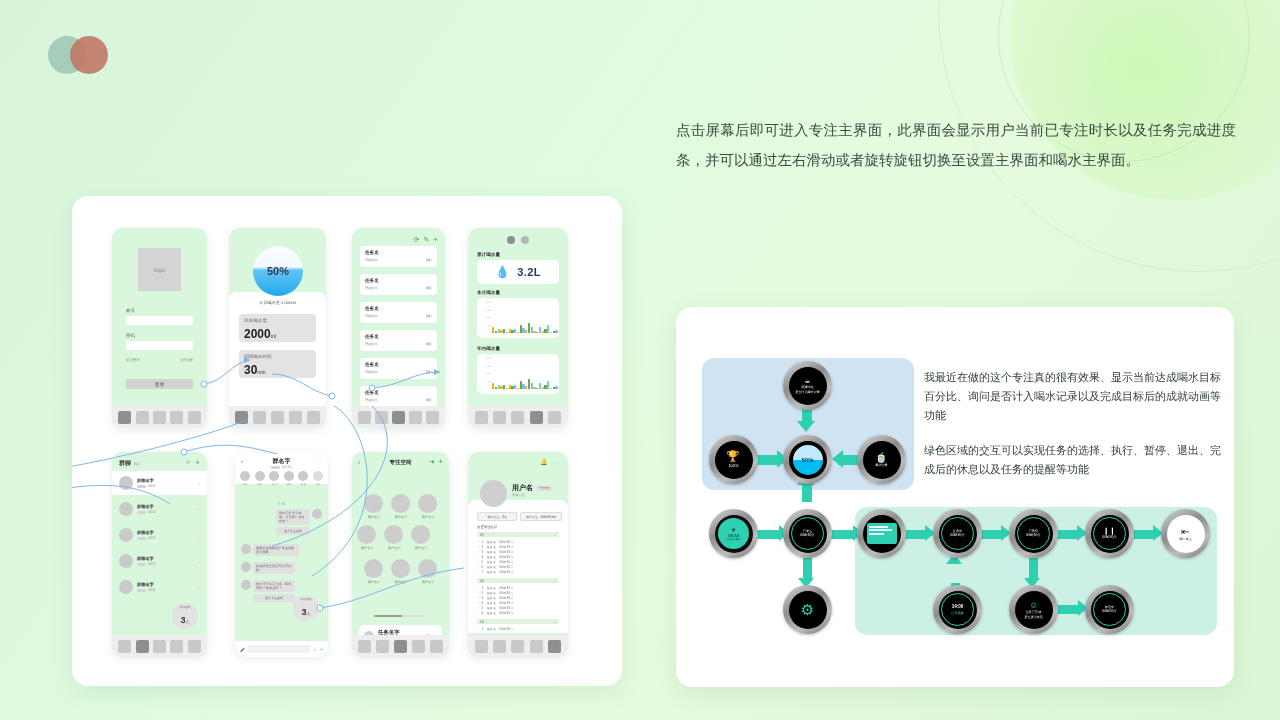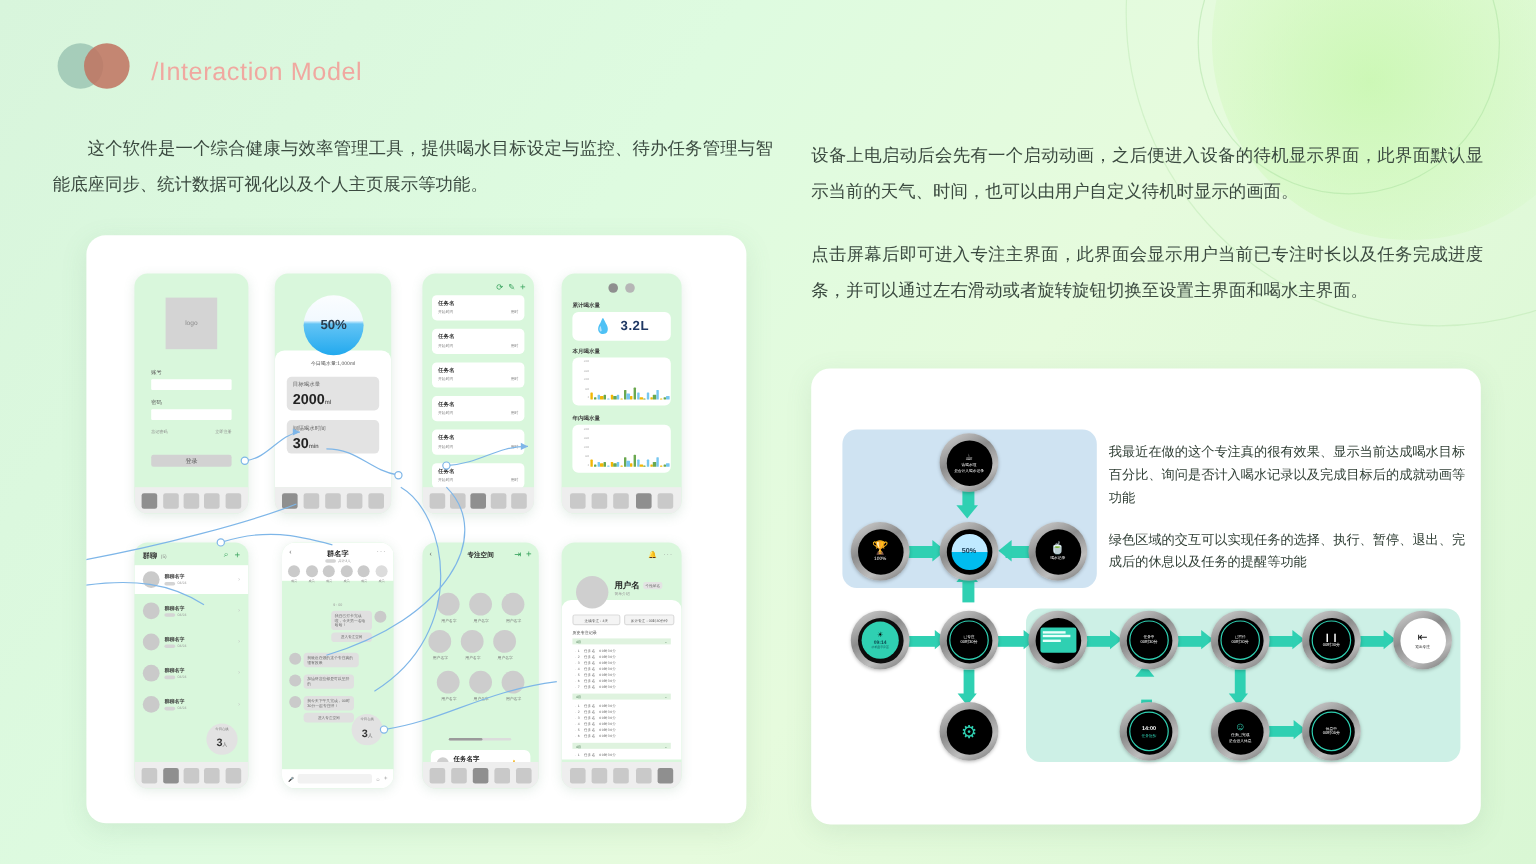--- a/index.html
+++ b/index.html
@@ -147,25 +147,23 @@
 
 <div class="bg-circle bg-c1"></div>
 <div class="bg-circle bg-c2"></div>
 <div class="bg-circle bg-c3"></div>
 
 <div class="header">
   <div class="logo-mark">
     <div class="d1"></div>
       <div class="d2"></div>
   </div>
-  <div class="h-en">/Interaction Model</div>
 </div>
 
 <div class="col-left">
-  <div class="para">这个软件是一个综合健康与效率管理工具，提供喝水目标设定与监控、待办任务管理与智能底座同步、统计数据可视化以及个人主页展示等功能。</div>
 </div>
 
 <div class="card card-left"></div>
 
 <div class="phone" id="p1">
   <div class="logo-sq">logo</div>
   <div class="flabel" style="top:80px">账号</div>
   <div class="field" style="top:88px"></div>
   <div class="flabel" style="top:105px">密码</div>
   <div class="field" style="top:113px"></div>
@@ -612,21 +610,20 @@
     <circle cx="248" cy="412" r="3"></circle>
   </g>
   <g fill="#7eb6e8">
     <polygon points="178,164 172,161 172,167"></polygon>
     <polygon points="368,176 362,173 362,179"></polygon>
     <polygon points="-10,272 -4,269 -4,275"></polygon>
   </g>
 </svg>
 
 <div class="col-right">
-  <div class="para">设备上电启动后会先有一个启动动画，之后便进入设备的待机显示界面，此界面默认显示当前的天气、时间，也可以由用户自定义待机时显示的画面。</div>
   <div class="para">点击屏幕后即可进入专注主界面，此界面会显示用户当前已专注时长以及任务完成进度条，并可以通过左右滑动或者旋转旋钮切换至设置主界面和喝水主界面。</div>
 </div>
 
 <div class="card card-right"></div>
 
 <div class="region region-blue" style="left:702px;top:358px;width:212px;height:132px;"></div>
 
 <div class="region region-green" style="left:855px;top:507px;width:362px;height:128px;"></div>
 
 <div class="arrow" style="left:802px;top:398px;width:10px;height:24px;"></div>

